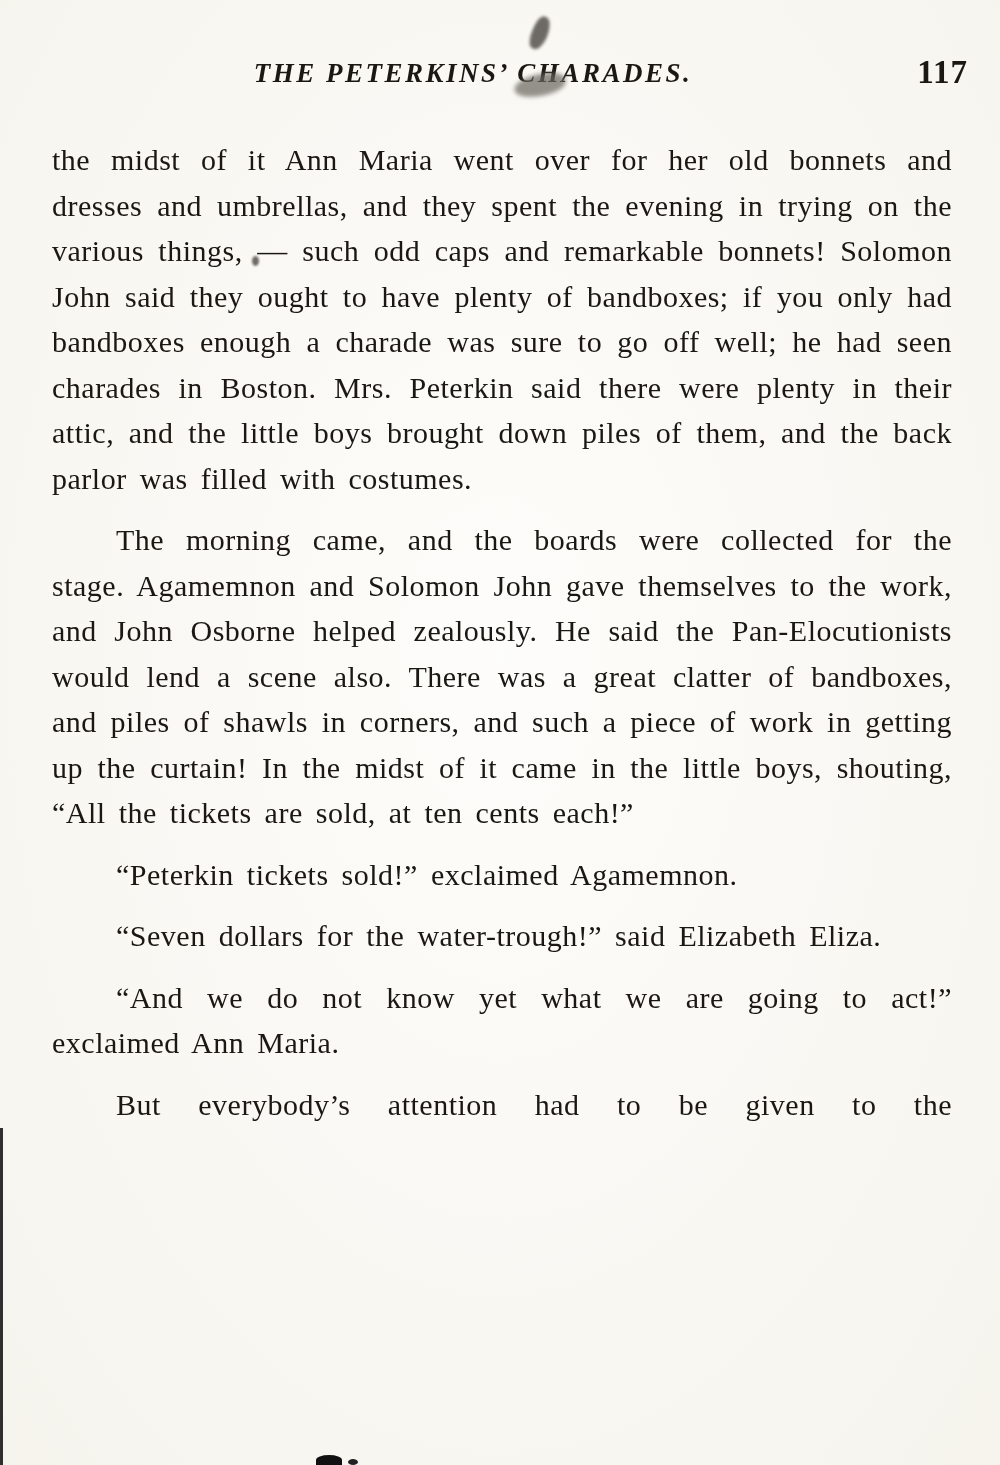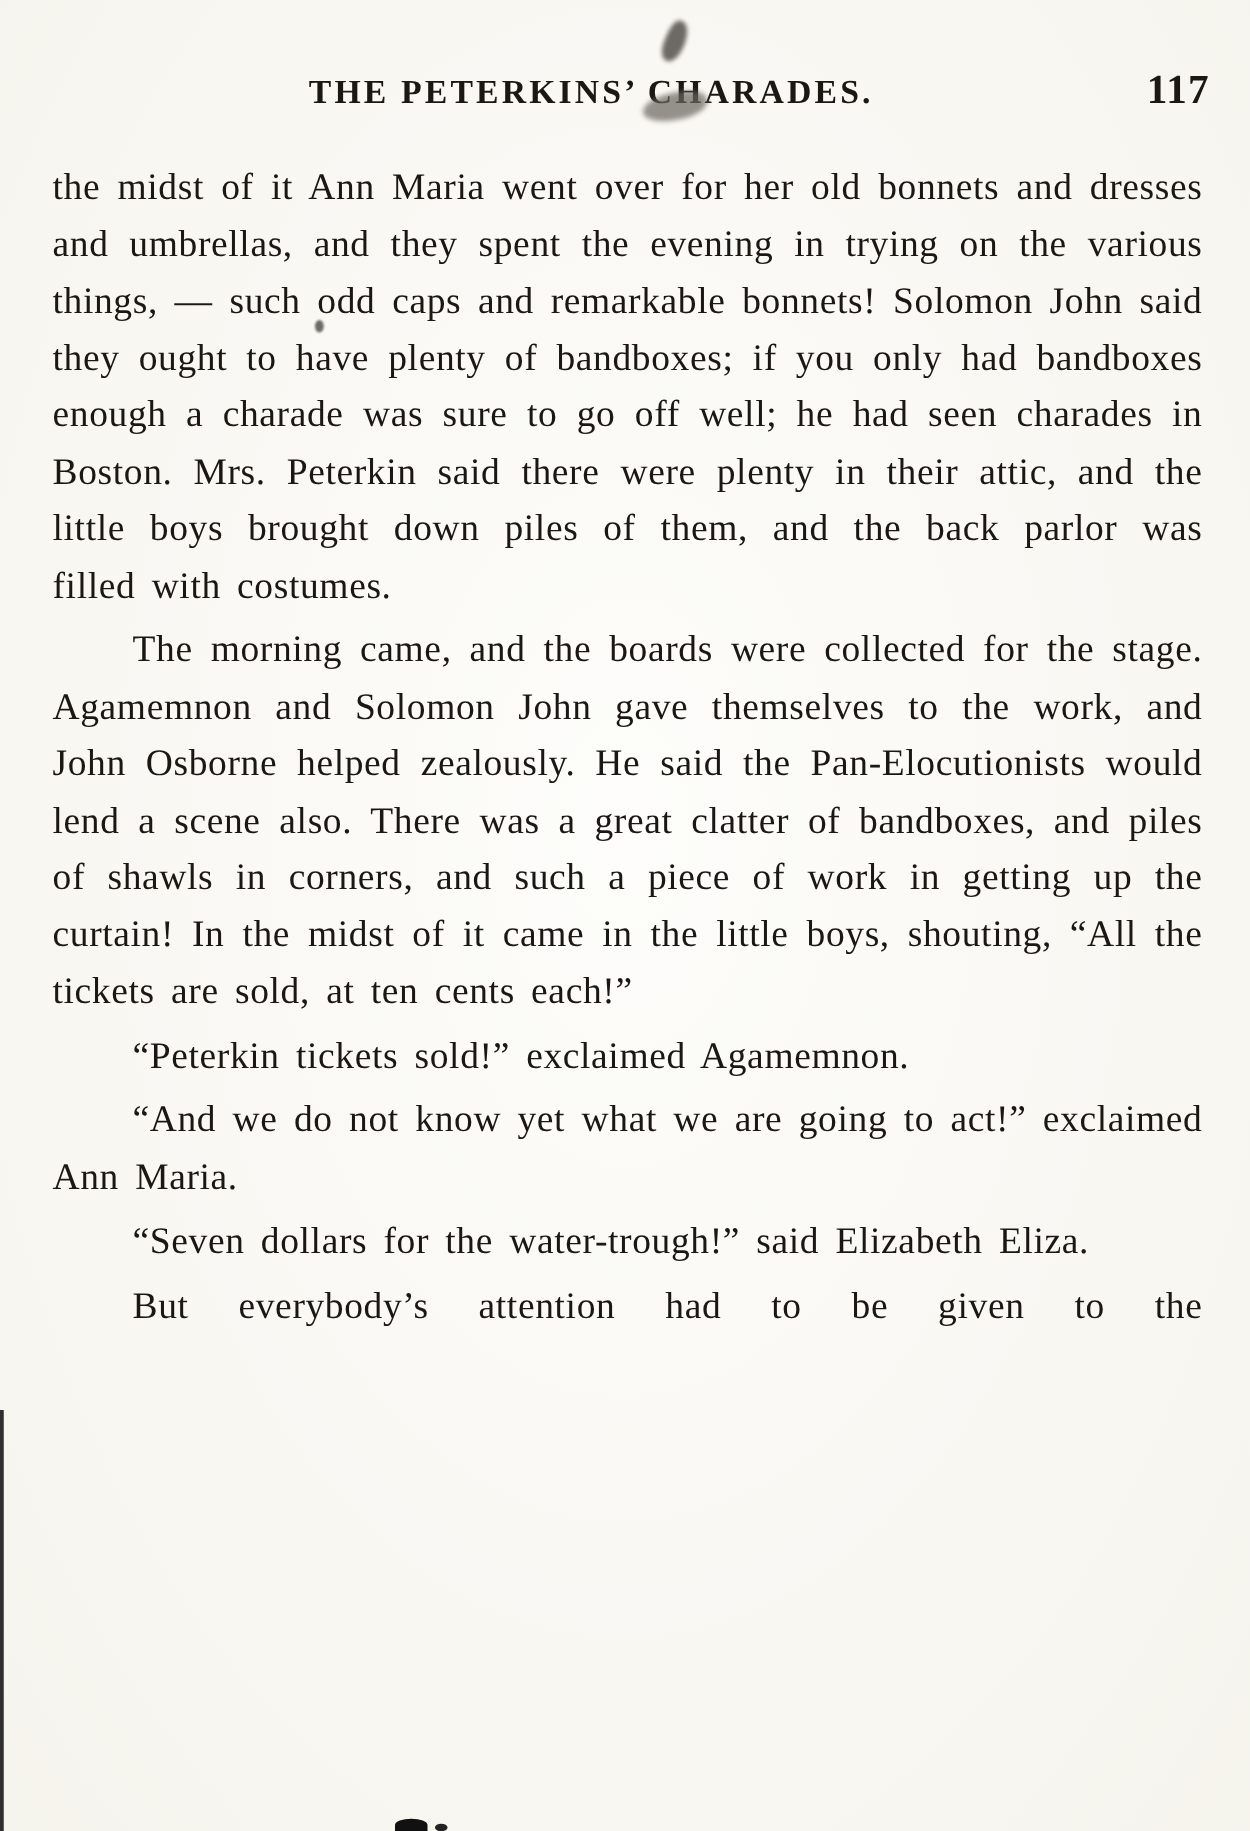--- a/index.html
+++ b/index.html
@@ -26,20 +26,21 @@
     left: 36px;
     right: 30px;
     height: 44px;
   }
   .running-title {
     position: absolute;
     left: 0;
     right: 60px;
     top: 4px;
     text-align: center;
+    font-style: italic;
     font-weight: 600;
     font-size: 27px;
     letter-spacing: 2.5px;
     white-space: nowrap;
   }
   .page-number {
     position: absolute;
     right: 2px;
     top: 0;
     font-size: 33px;
@@ -51,21 +52,21 @@
     top: 121px;
     left: 36px;
     width: 932px;
     font-size: 30px;
     line-height: 45.5px;
     text-align: justify;
     letter-spacing: 0.5px;
     word-spacing: 5px;
   }
   .body-text p {
-    margin: 6px;
+    margin: 16px;
     padding: 0;
     text-indent: 64px;
   }
   .body-text p.first { text-indent: 0; }
   .body-text p.continued { text-align-last: justify; }
 
   
   .artifact { position: absolute; pointer-events: none; }
   .smudge-a {
     left: 532px; top: 16px; width: 16px; height: 34px;
@@ -115,22 +116,22 @@
 
   <div class="header">
     <div class="running-title">THE PETERKINS’ CHARADES.</div>
     <div class="page-number">117</div>
   </div>
 
   <div class="body-text">
     <p class="first">the midst of it Ann Maria went over for her old bonnets and dresses and umbrellas, and they spent the evening in trying on the various things, — such odd caps and remarkable bonnets! Solomon John said they ought to have plenty of bandboxes; if you only had bandboxes enough a charade was sure to go off well; he had seen charades in Boston. Mrs. Peterkin said there were plenty in their attic, and the little boys brought down piles of them, and the back parlor was filled with costumes.</p>
     <p>The morning came, and the boards were collected for the stage. Agamemnon and Solomon John gave themselves to the work, and John Osborne helped zealously. He said the Pan-Elocutionists would lend a scene also. There was a great clatter of bandboxes, and piles of shawls in corners, and such a piece of work in getting up the curtain! In the midst of it came in the little boys, shouting, “All the tickets are sold, at ten cents each!”</p>
     <p>“Peterkin tickets sold!” exclaimed Agamemnon.</p>
+    <p>“Seven dollars for the water-trough!” said Elizabeth Eliza.</p>
     <p>“And we do not know yet what we are going to act!” exclaimed Ann Maria.</p>
-    <p>“Seven dollars for the water-trough!” said Elizabeth Eliza.</p>
     <p class="continued">But everybody’s attention had to be given to the</p>
   </div>
 
   <div class="artifact smudge-a"></div>
   <div class="artifact smudge-b"></div>
   <div class="artifact speck-a"></div>
   <div class="artifact edge-line"></div>
   <div class="artifact bottom-mark-a"></div>
   <div class="artifact bottom-mark-b"></div>
 

